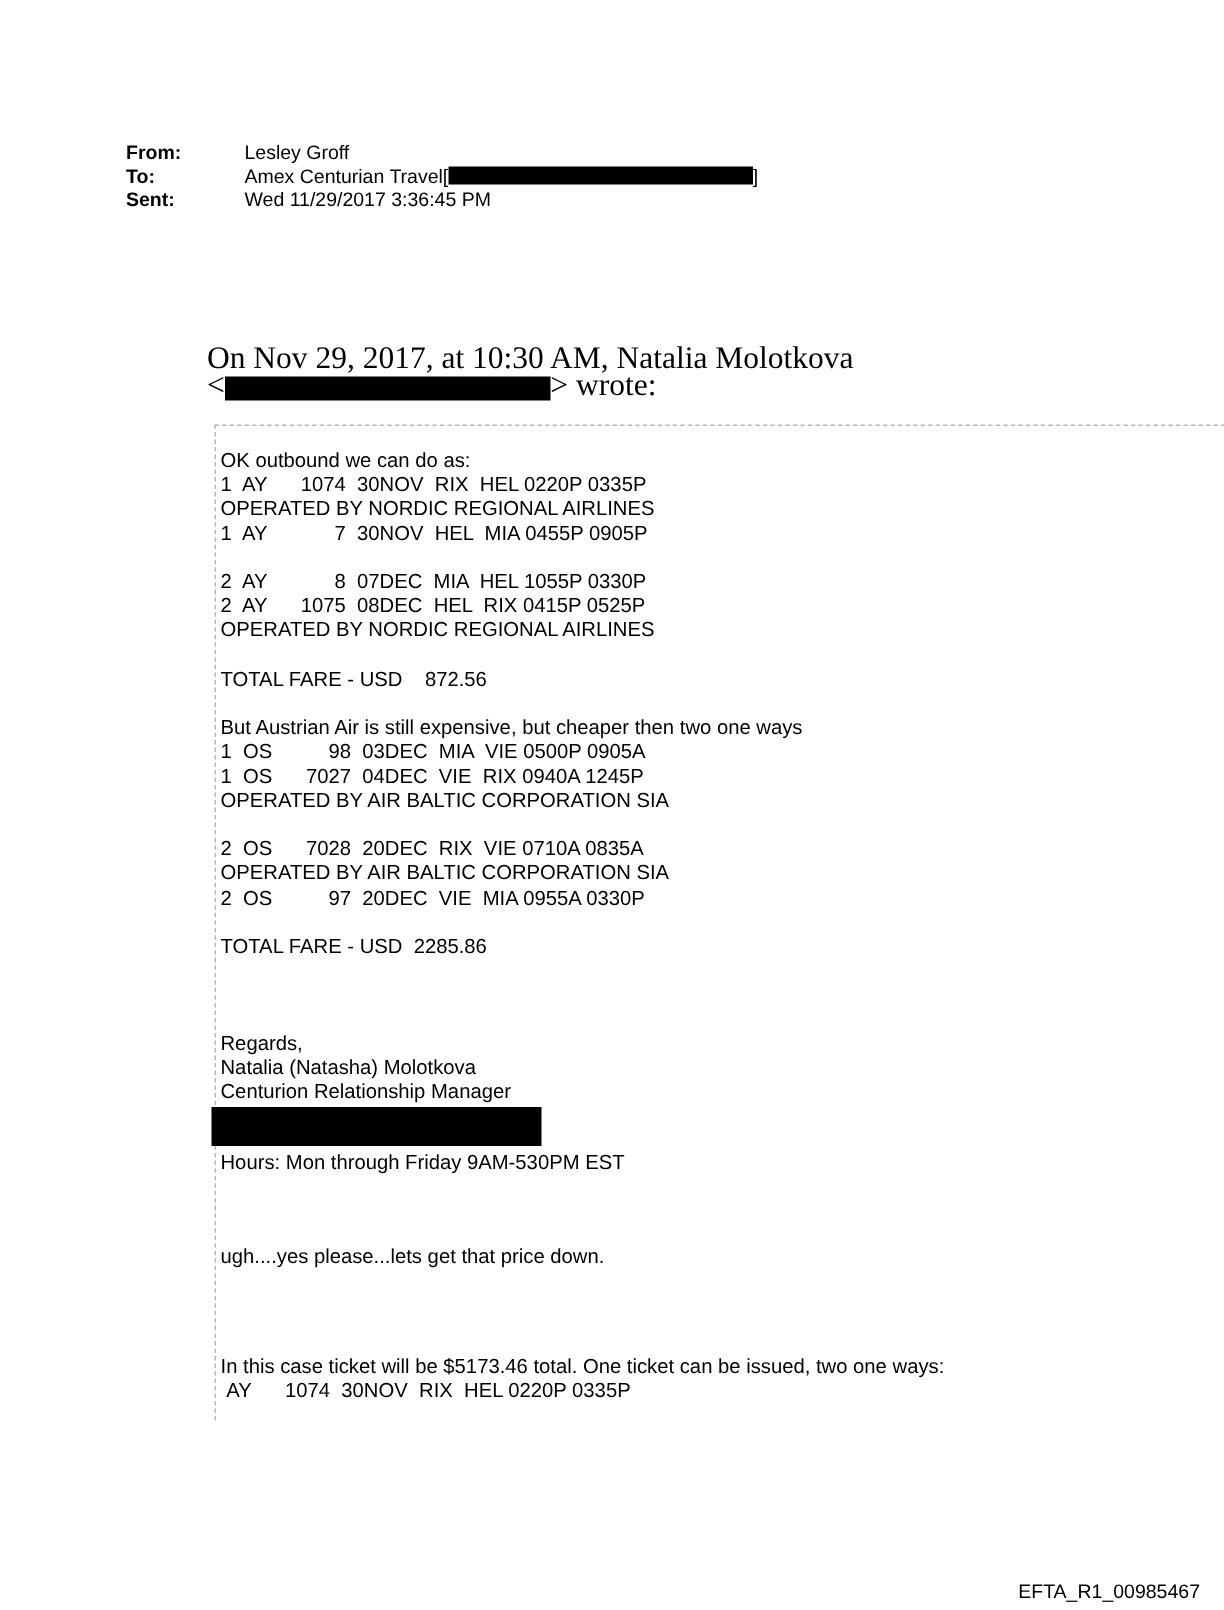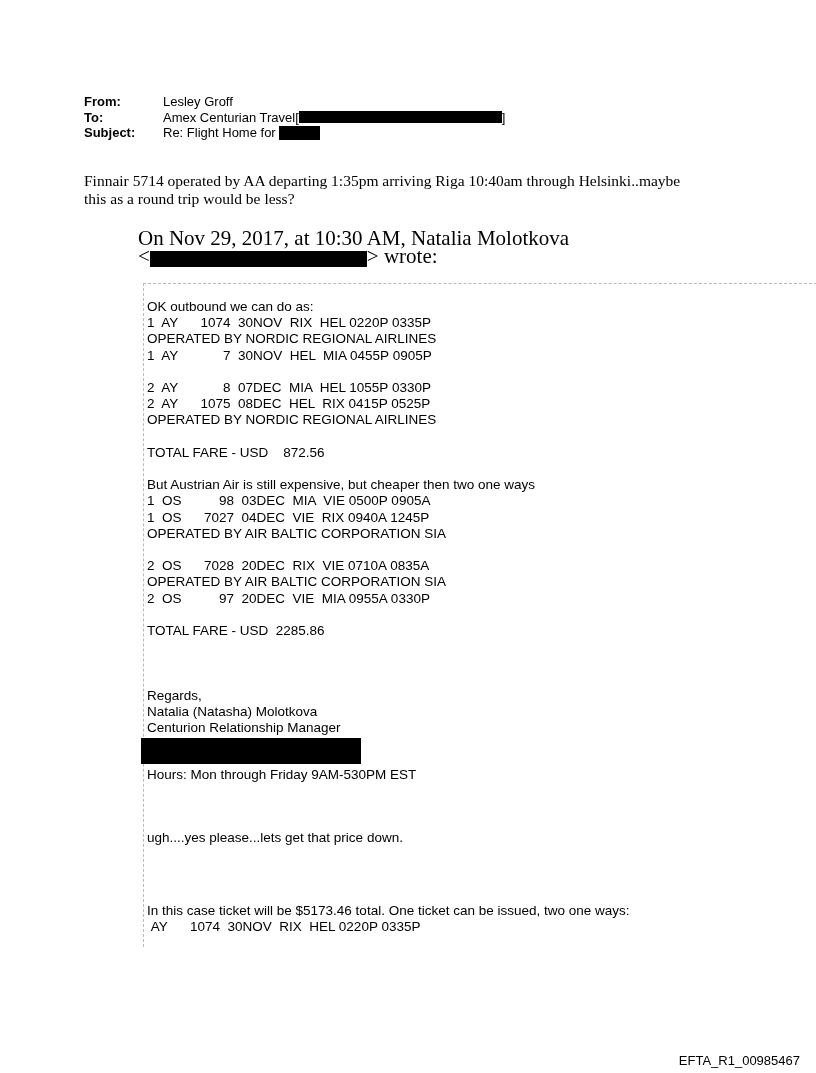--- a/index.html
+++ b/index.html
@@ -91,27 +91,25 @@
   <div class="mail-header">
     <div class="hdr-row">
       <span class="hdr-label">From:</span>
       <span class="hdr-value">Lesley Groff</span>
     </div>
     <div class="hdr-row">
       <span class="hdr-label">To:</span>
       <span class="hdr-value"><span>Amex Centurian Travel[</span><span class="bar bar-to"></span><span>]</span></span>
     </div>
     <div class="hdr-row">
-      <span class="hdr-label">Subject:</span>
-      <span class="hdr-value"><span>Re: Flight Home for </span><span class="bar bar-subject"></span></span>
+      <span class="hdr-label">Sent:</span>
+      <span class="hdr-value">Wed 11/29/2017 3:36:45 PM</span>
     </div>
   </div>
 
-  <div class="intro">Finnair 5714 operated by AA departing 1:35pm arriving Riga 10:40am through Helsinki..maybe
-this as a round trip would be less?</div>
 
   <div class="attr1">
     <div>On Nov 29, 2017, at 10:30 AM, Natalia Molotkova</div>
     <div><span>&lt;</span><span class="bar bar-attr1"></span><span>&gt; wrote:</span></div>
   </div>
 
   <div class="quote-box">
     <div class="pre">OK outbound we can do as:
 1  AY      1074  30NOV  RIX  HEL 0220P 0335P
 OPERATED BY NORDIC REGIONAL AIRLINES

